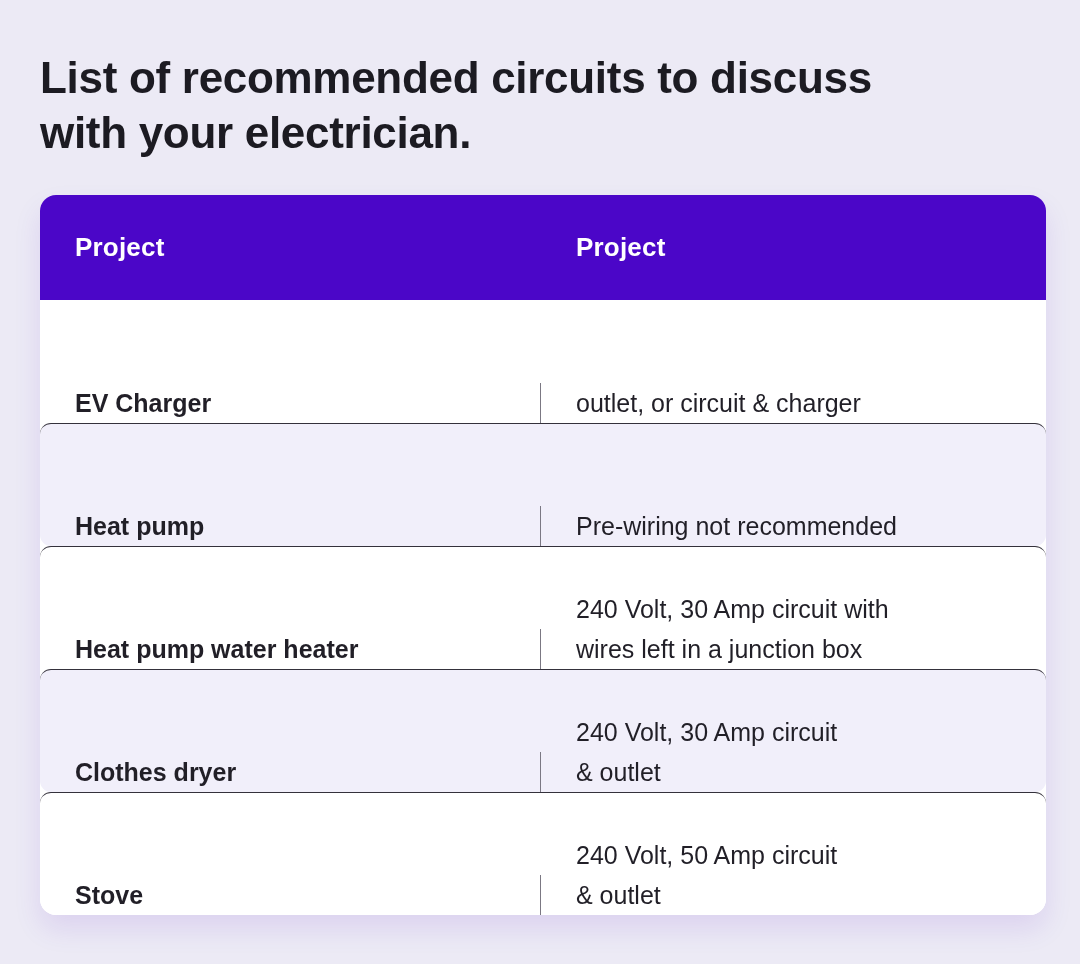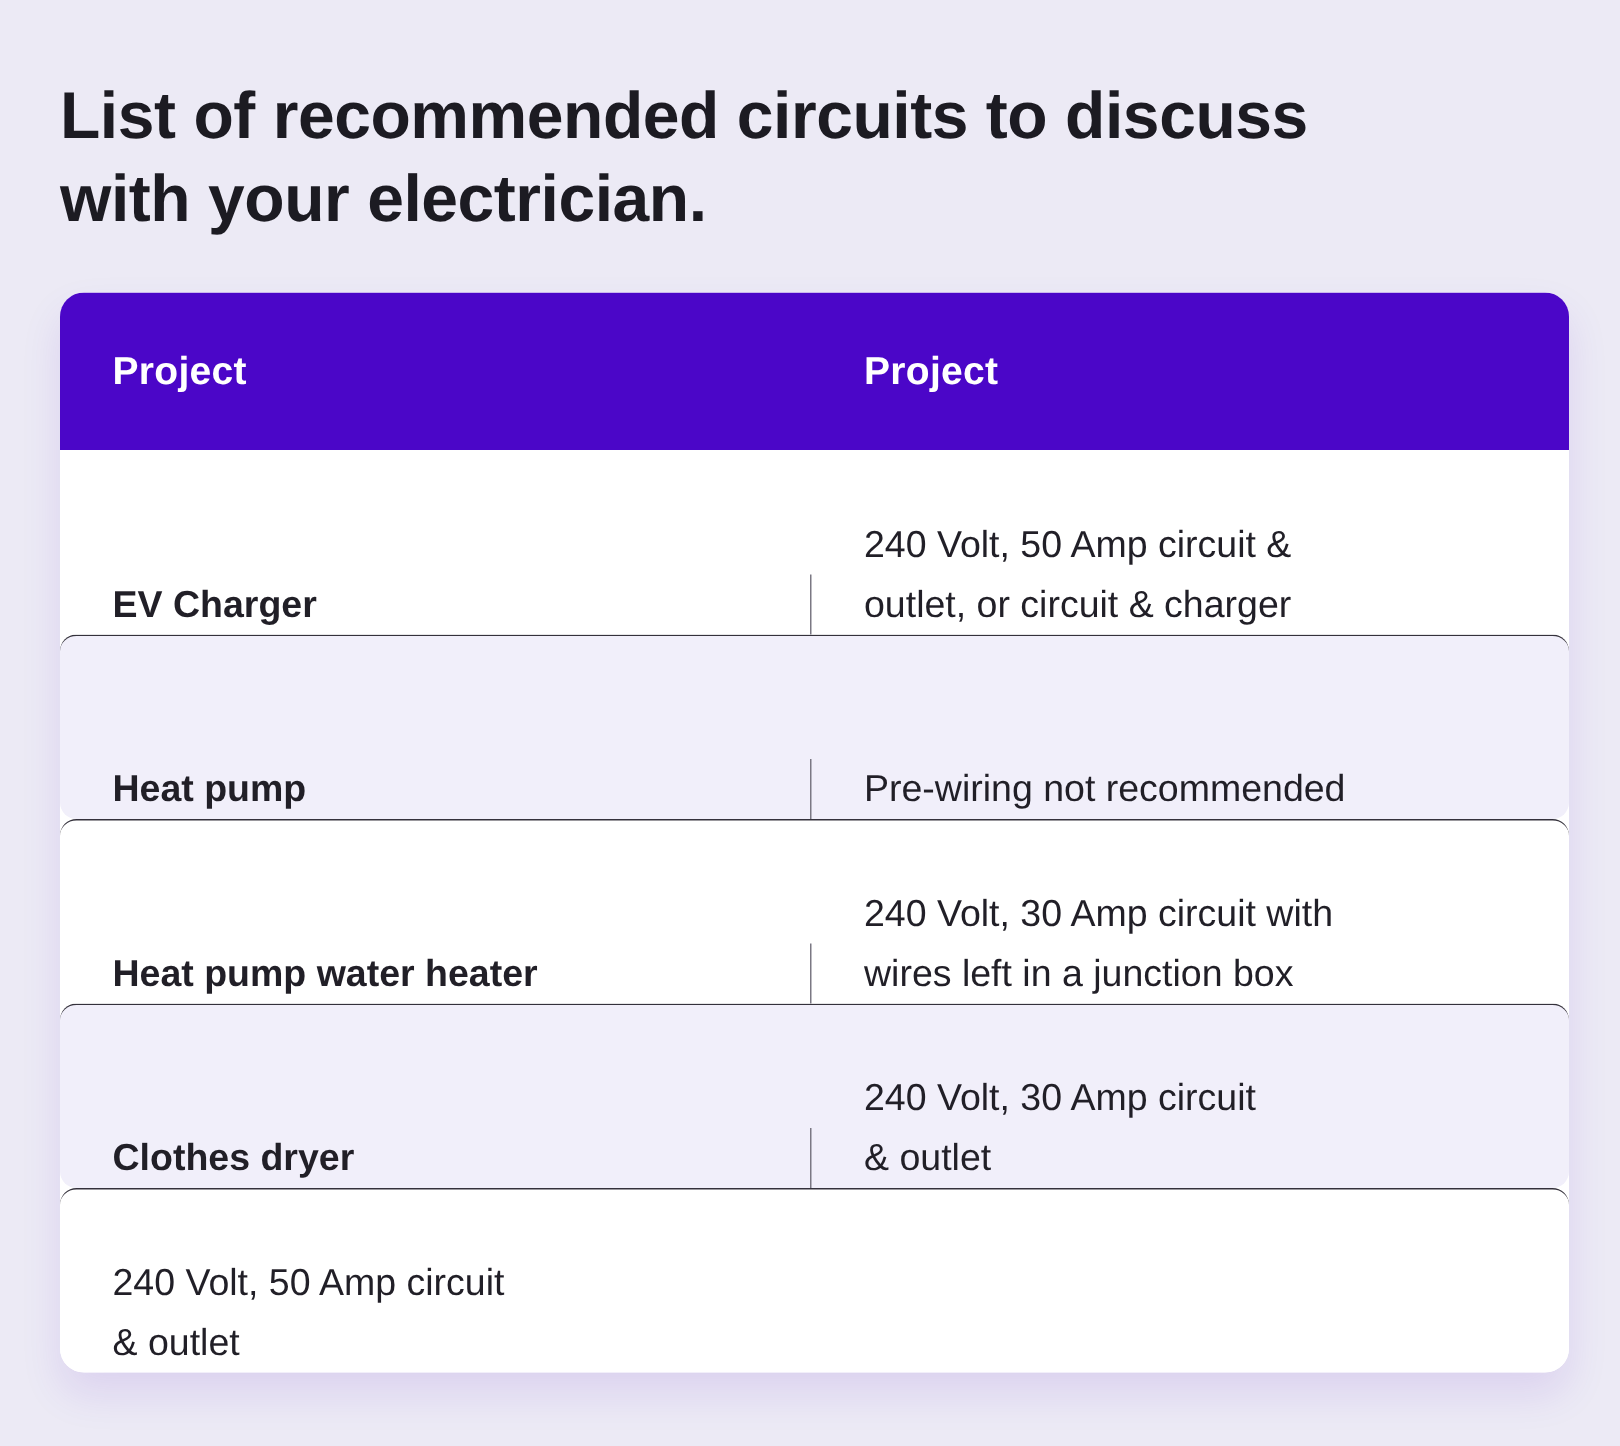--- a/index.html
+++ b/index.html
@@ -79,21 +79,20 @@
 <div class="table-card">
 
   <div class="thead">
     <div class="th project">Project</div>
     <div class="th circuit">Project</div>
   </div>
 
   <div class="tr">
     <div class="td project">EV Charger</div>
     <div class="td circuit">
-      <span class="line">240 Volt, 50 Amp circuit &amp;</span>
       <span class="line">outlet, or circuit &amp; charger</span>
     </div>
   </div>
 
   <div class="tr alt">
     <div class="td project">Heat pump</div>
     <div class="td circuit">
       <span class="line">Pre-wiring not recommended</span>
       <span class="line"></span>
     </div>
@@ -109,19 +108,20 @@
 
   <div class="tr alt">
     <div class="td project">Clothes dryer</div>
     <div class="td circuit">
       <span class="line">240 Volt, 30 Amp circuit</span>
       <span class="line">&amp; outlet</span>
     </div>
   </div>
 
   <div class="tr">
+    <div class="td project">Stove</div>
     <div class="td circuit">
       <span class="line">240 Volt, 50 Amp circuit</span>
       <span class="line">&amp; outlet</span>
     </div>
   </div>
 
 </div>
 
 </body></html>

